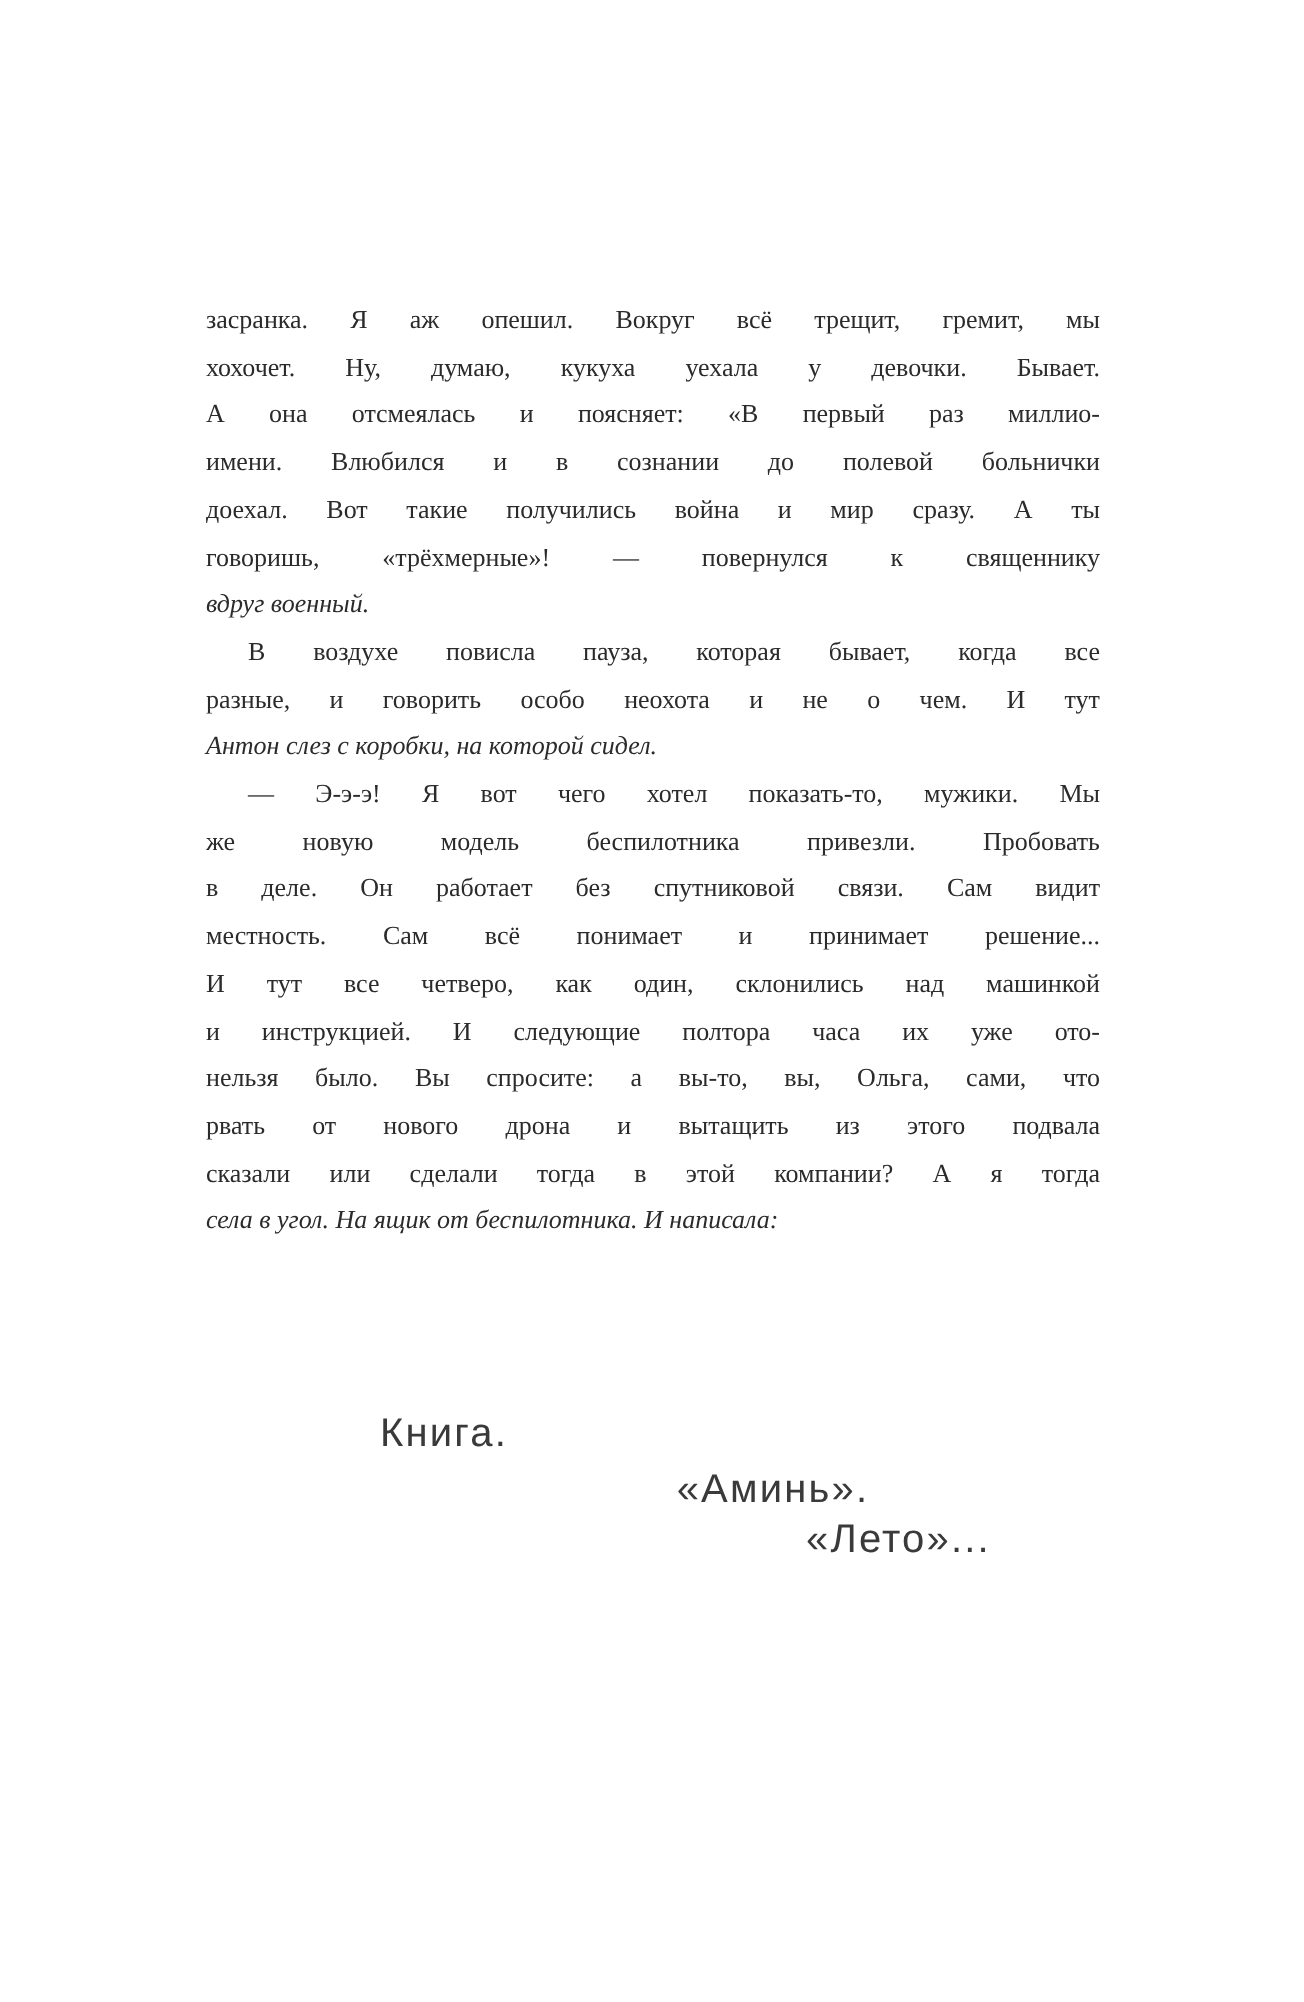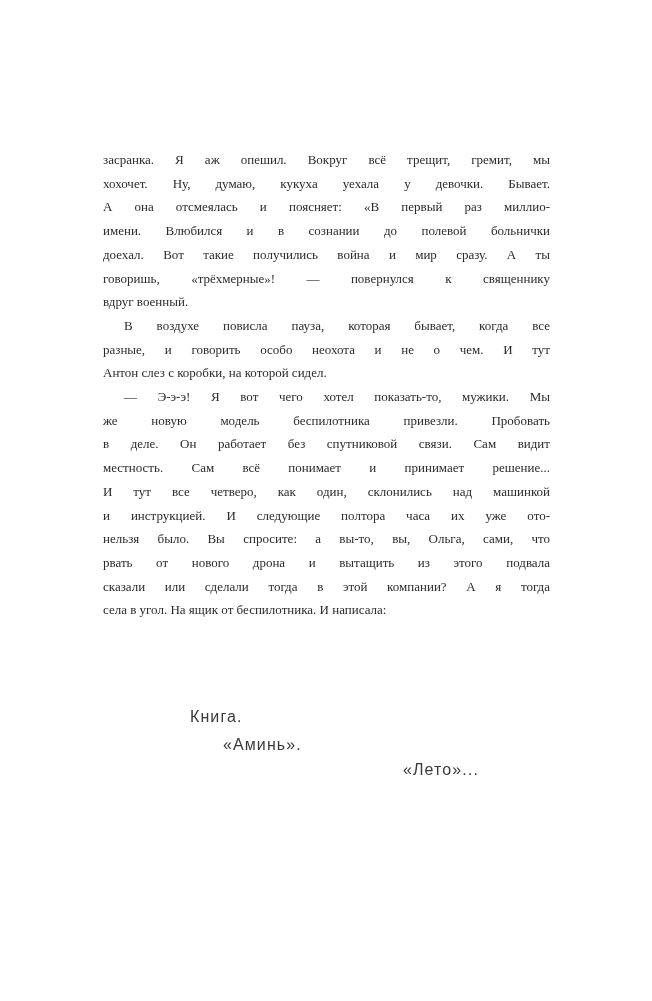--- a/index.html
+++ b/index.html
@@ -24,41 +24,42 @@
     font-size: 13px;
   }
   .tline {
     line-height: 23.7px;
     white-space: normal;
     text-align: justify;
     text-align-last: justify;
   }
   .tline.last {
     text-align-last: left;
+    font-style: italic;
   }
   .tline.ind {
     padding-left: 21px;
   }
   .title-block {
     position: absolute;
     left: 103px;
     top: 705px;
     width: 447px;
     font-family: "Liberation Sans", "DejaVu Sans", sans-serif;
     font-weight: 500;
     color: #3a3a3a;
-    font-size: 16px;
+    font-size: 20px;
     letter-spacing: 1.1px;
   }
   .tl {
     line-height: 24px;
     white-space: nowrap;
   }
   .tl.t0 { margin-left: 87px;  margin-top: 0; }
-  .tl.t1 { margin-left: 120px; margin-top: 4px; }
+  .tl.t1 { margin-left: 120px; margin-top: 4px; text-align: center; }
   .tl.t2 { margin-left: 180px; margin-top: 10px; }
   .tl.t3 { margin-left: 300px; margin-top: 1px; }
 </style>
 </head>
 <body>
 
 <div class="page">
 
   <div class="text-block" id="paragraphs">
       <div class="tline">засранка. Я аж опешил. Вокруг всё трещит, гремит, мы</div>

